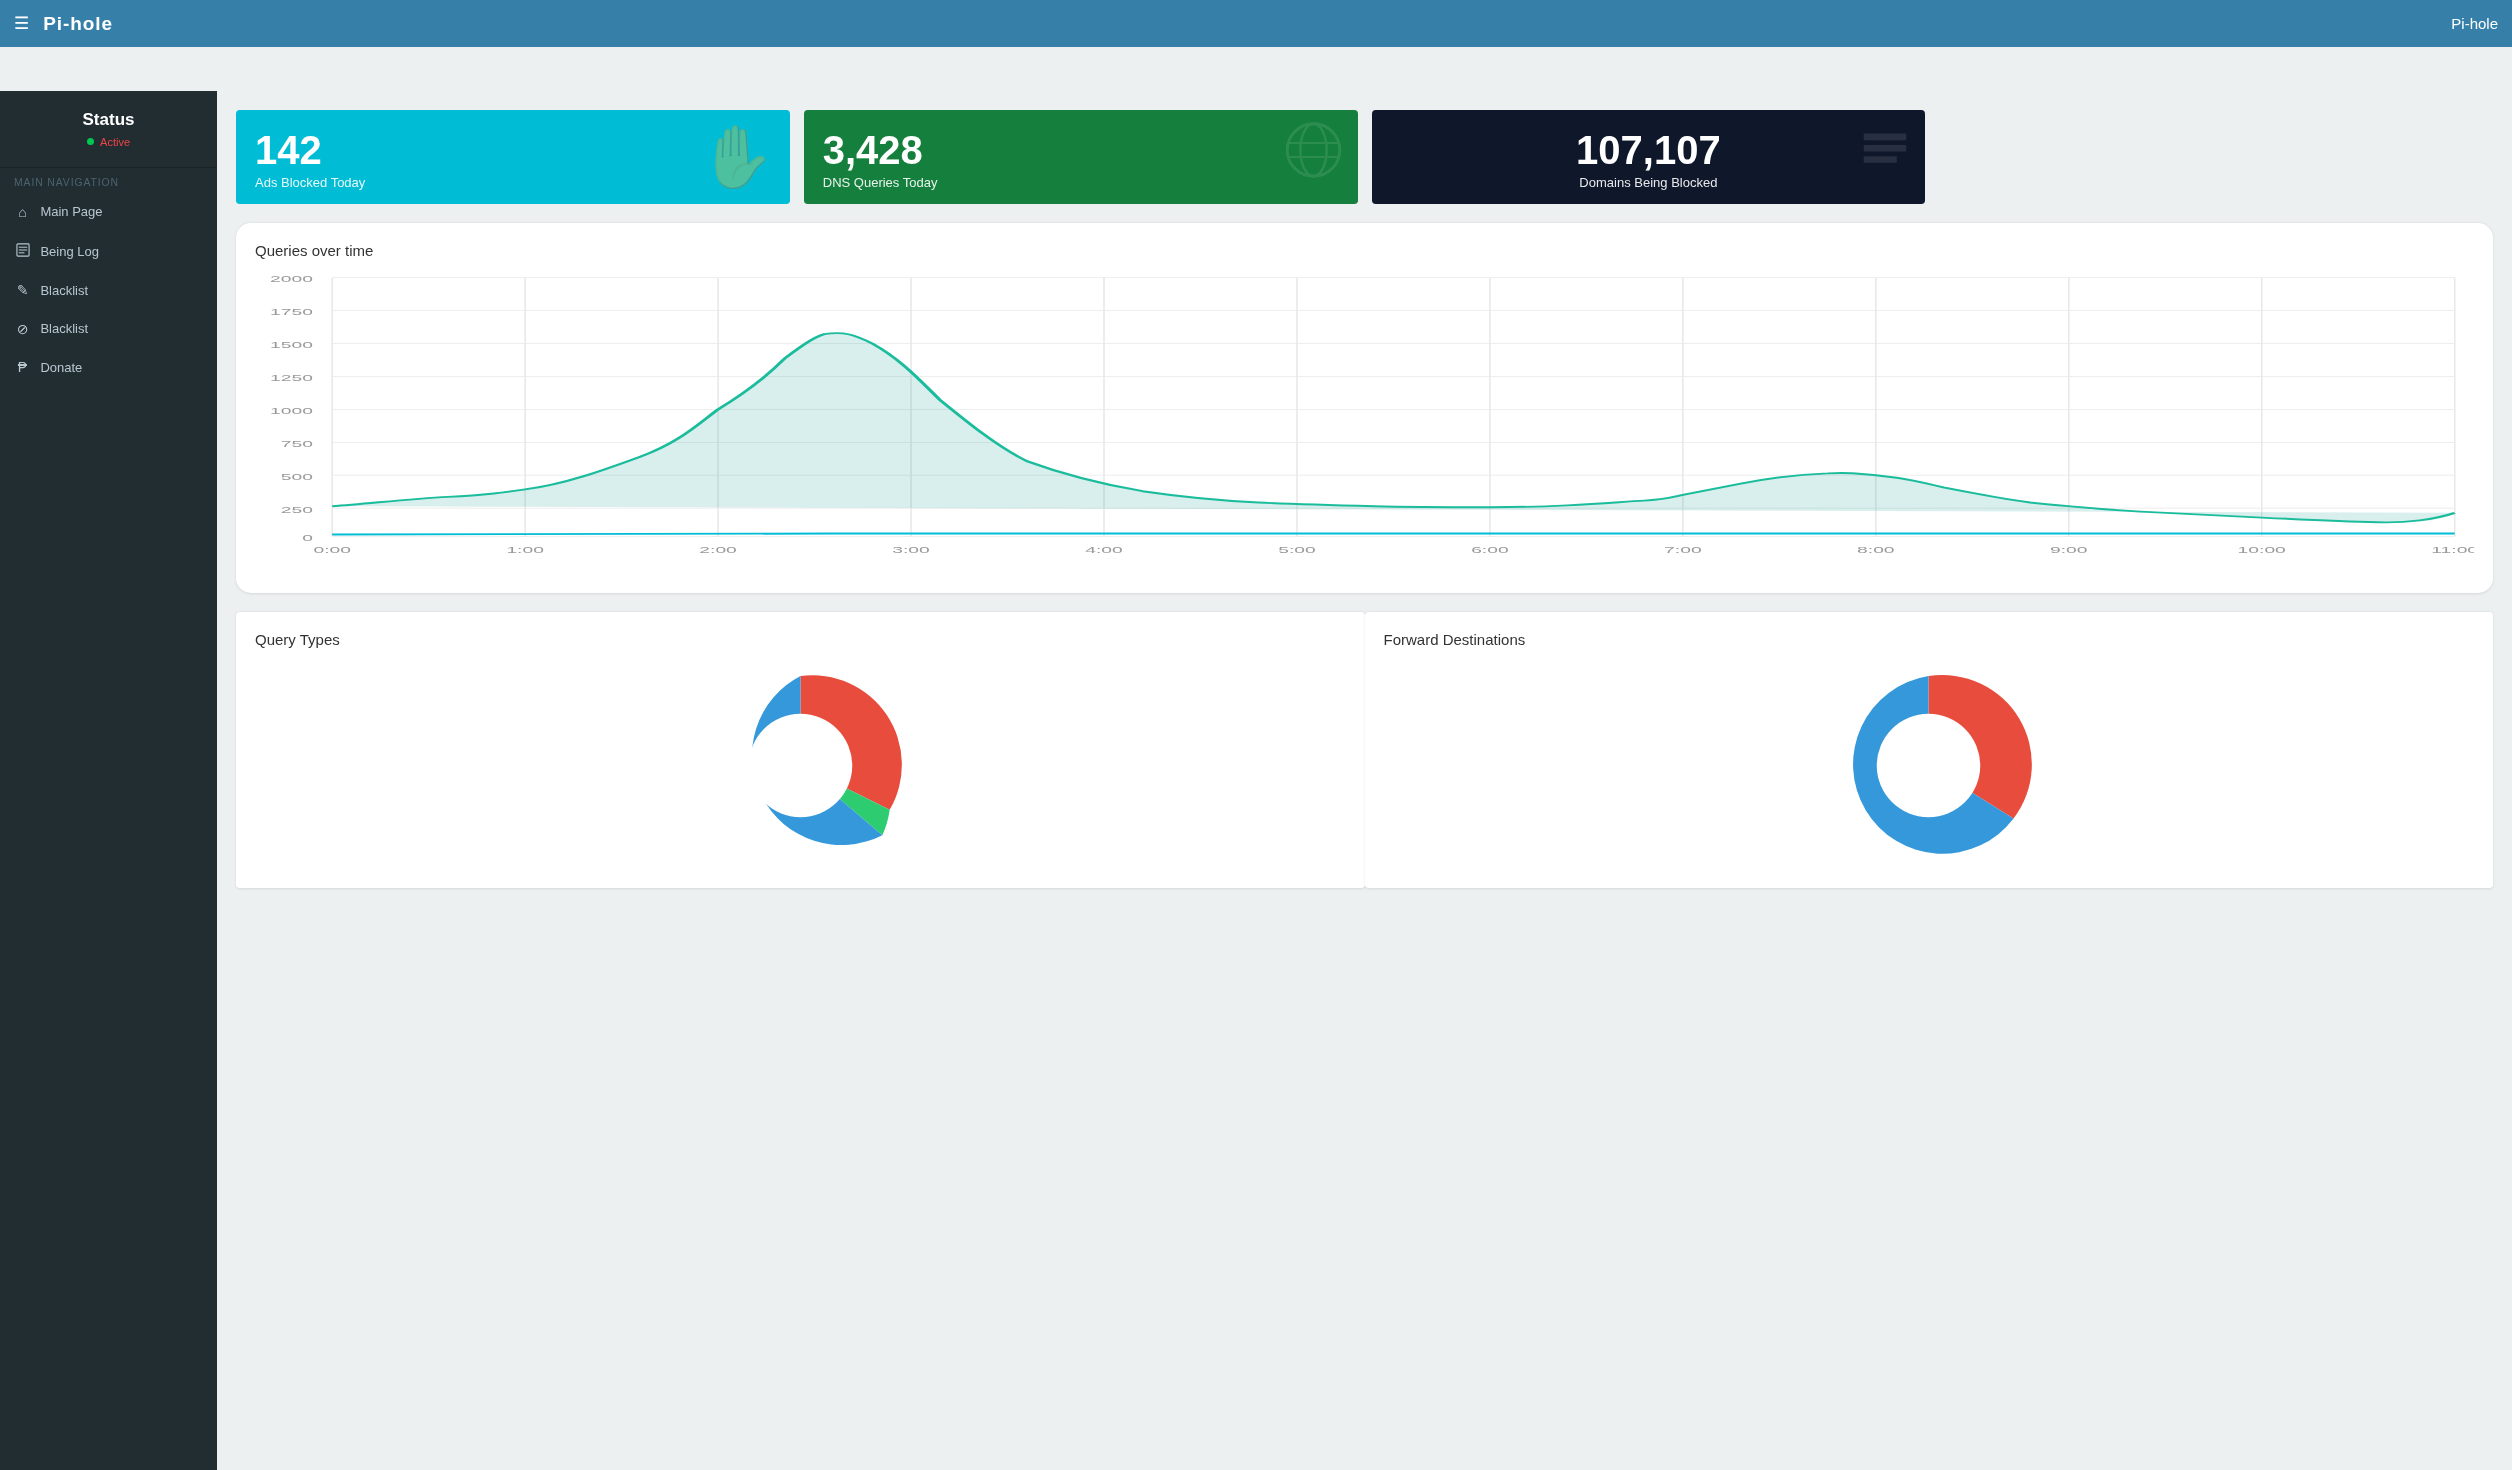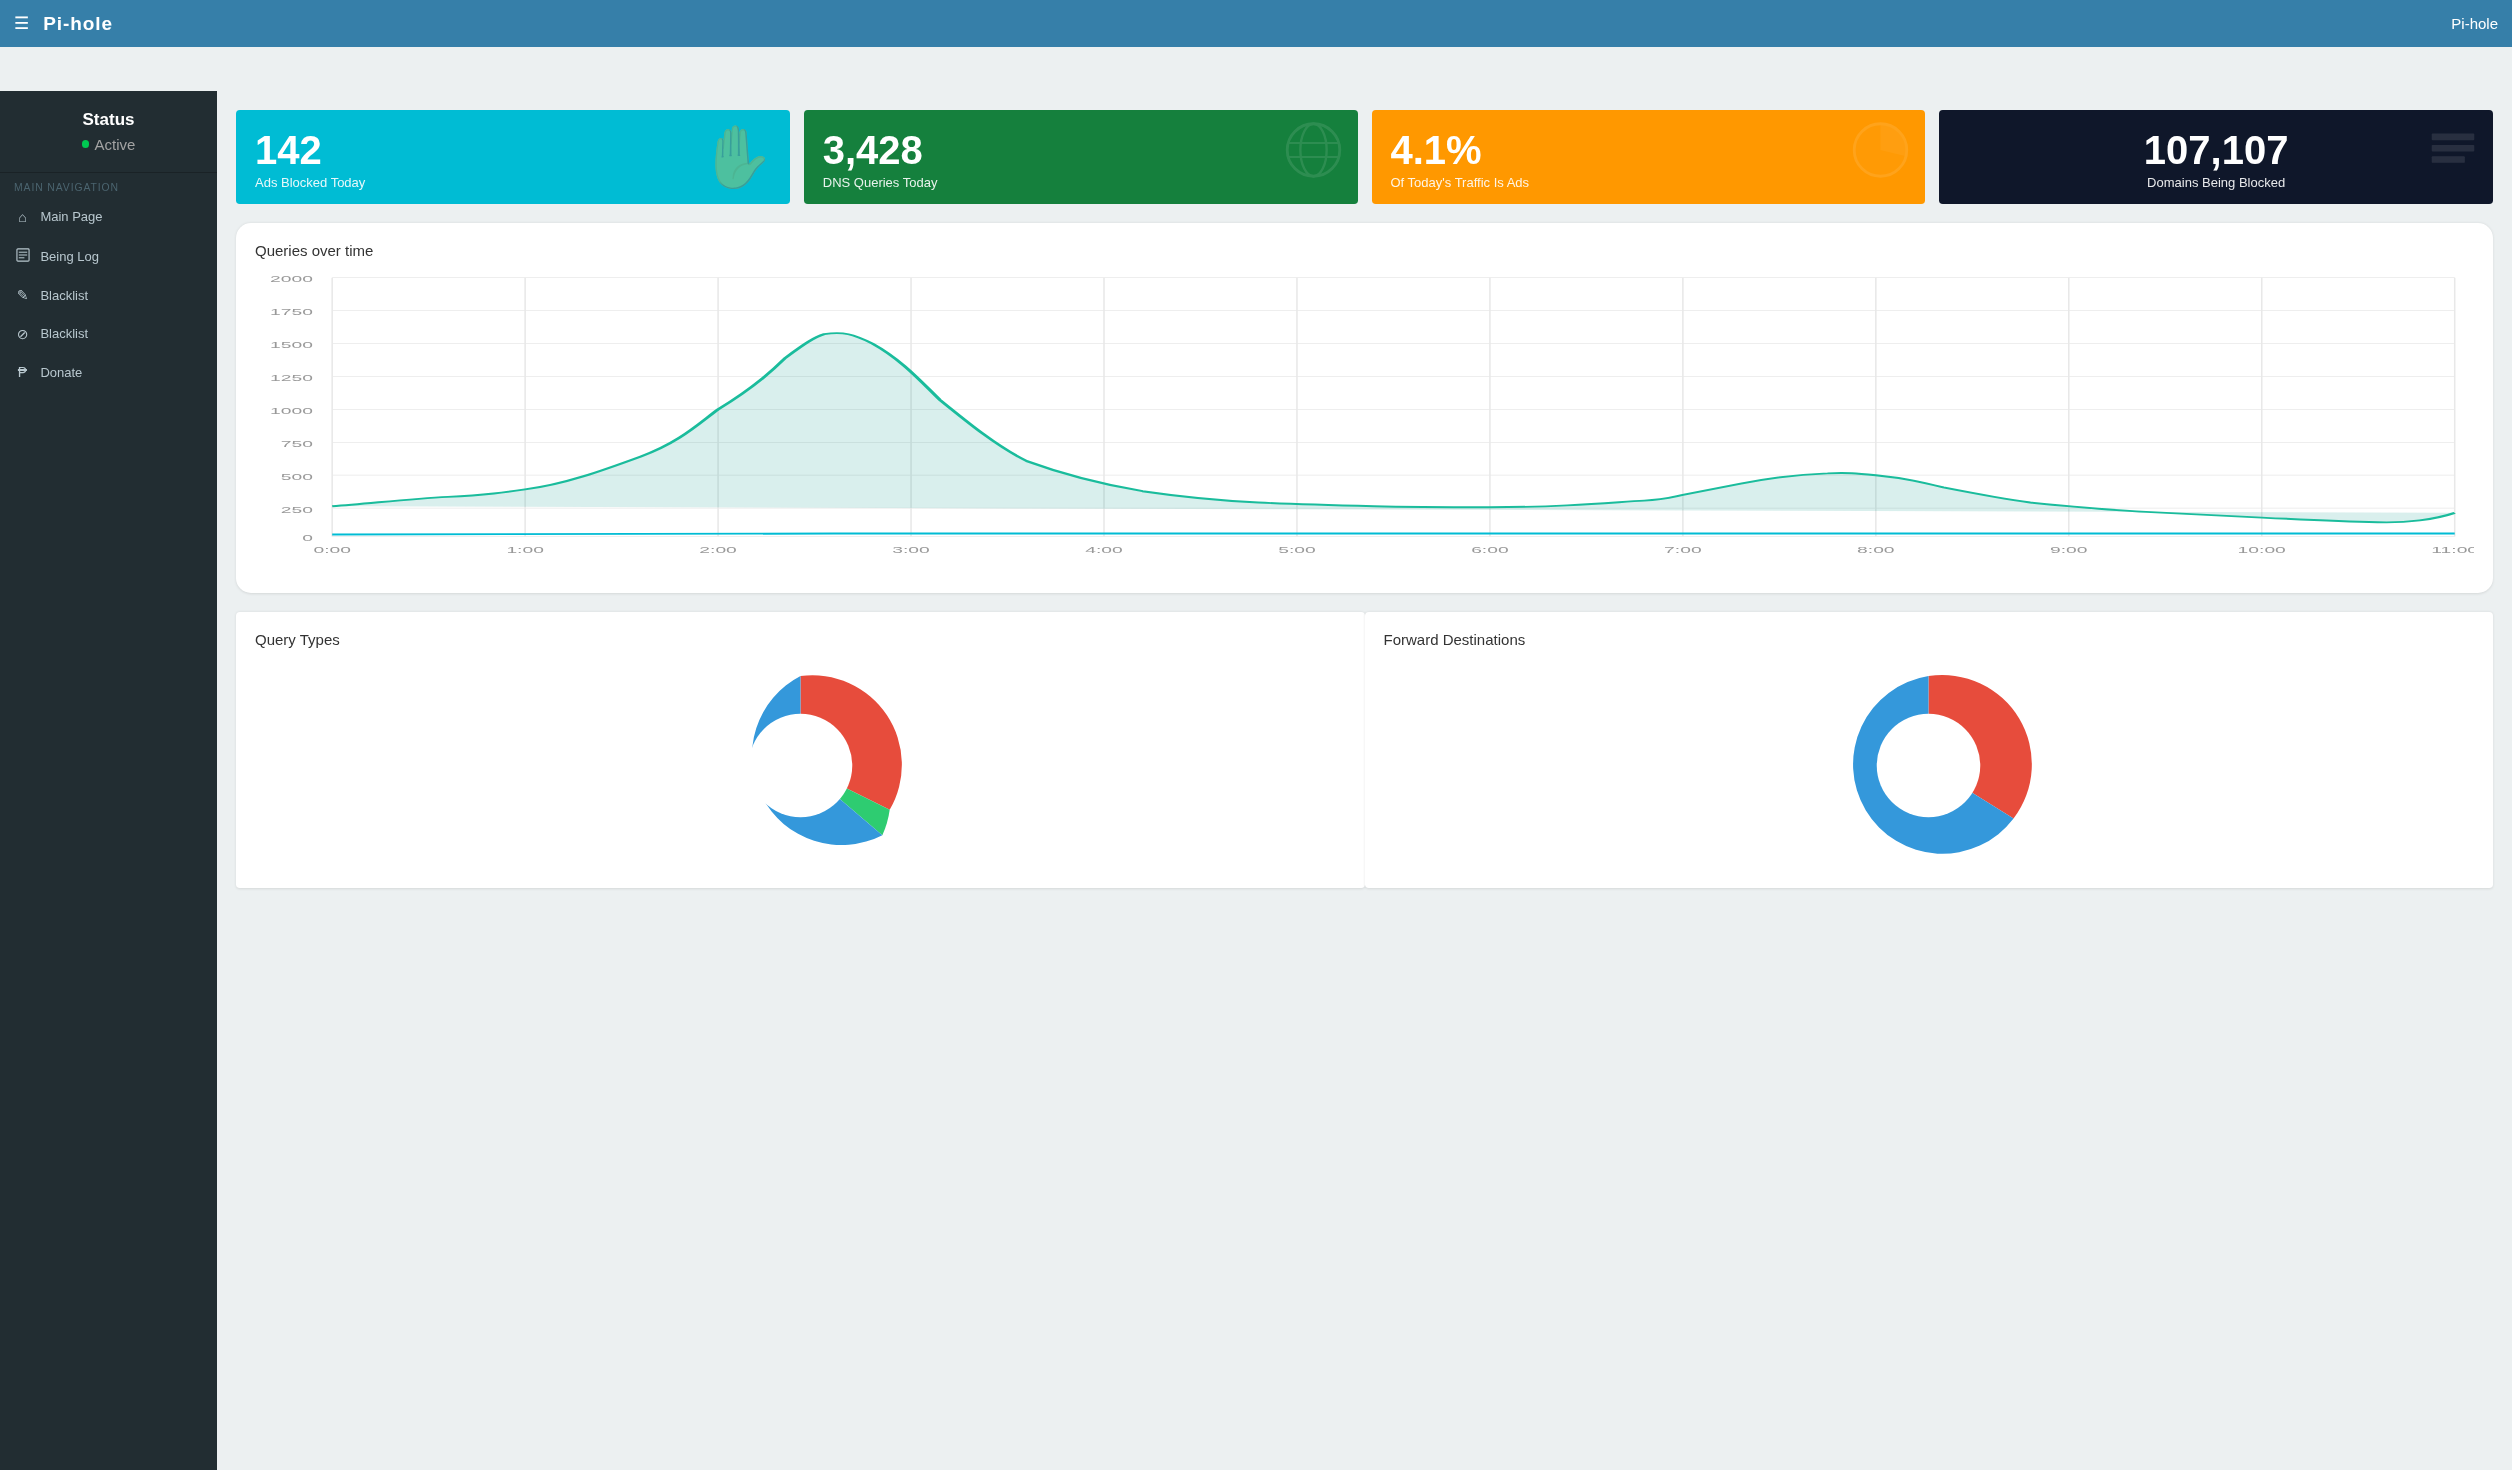--- a/index.html
+++ b/index.html
@@ -47,22 +47,22 @@
       font-size: 17px;
       font-weight: 700;
       color: white;
       margin-bottom: 5.6px;
     }
     .status-badge {
       display: flex;
       align-items: center;
       justify-content: center;
       gap: 5.6px;
-      font-size: 15px;
-      color: #a3a3a3;
+      font-size: 11px;
+      color: #ef4444;
     }
     .status-dot {
       width: 7.5px;
       height: 7.5px;
       border-radius: 50%;
       background: #00c851;
       display: inline-block;
     }
     .sidebar-nav-label {
       padding: 9.4px 14px 4.7px;
@@ -243,30 +243,20 @@
         <span class="stat-icon">
           <svg width="61" height="61" viewBox="0 0 65 65" fill="none" xmlns="http://www.w3.org/2000/svg" style="opacity:0.35">
             <circle cx="32.5" cy="32.5" r="28" stroke="white" stroke-width="3" fill="none"></circle>
             <ellipse cx="32.5" cy="32.5" rx="14" ry="28" stroke="white" stroke-width="2.5" fill="none"></ellipse>
             <line x1="6" y1="25" x2="59" y2="25" stroke="white" stroke-width="2"></line>
             <line x1="6" y1="40" x2="59" y2="40" stroke="white" stroke-width="2"></line>
           </svg>
         </span>
         <div class="stat-number">3,428</div>
         <div class="stat-label">DNS Queries Today</div>
-      </div>
-      <div class="stat-card orange">
-        <span class="stat-icon">
-          <svg width="61" height="61" viewBox="0 0 65 65" fill="none" xmlns="http://www.w3.org/2000/svg" style="opacity:0.35">
-            <circle cx="32.5" cy="32.5" r="28" stroke="white" stroke-width="3" fill="white" fill-opacity="0.2"></circle>
-            <path d="M32.5 32.5 L32.5 5 A27.5 27.5 0 0 1 59 39 Z" fill="white" fill-opacity="0.5"></path>
-          </svg>
-        </span>
-        <div class="stat-number">4.1%</div>
-        <div class="stat-label">Of Today's Traffic Is Ads</div>
       </div>
       <div class="stat-card red">
         <span class="stat-icon">
           <svg width="52" height="52" viewBox="0 0 55 55" fill="none" xmlns="http://www.w3.org/2000/svg" style="opacity:0.35">
             <rect x="5" y="8" width="45" height="7" fill="white" rx="1"></rect>
             <rect x="5" y="20" width="45" height="7" fill="white" rx="1"></rect>
             <rect x="5" y="32" width="35" height="7" fill="white" rx="1"></rect>
           </svg>
         </span>
         <div class="stat-number">107,107</div>

